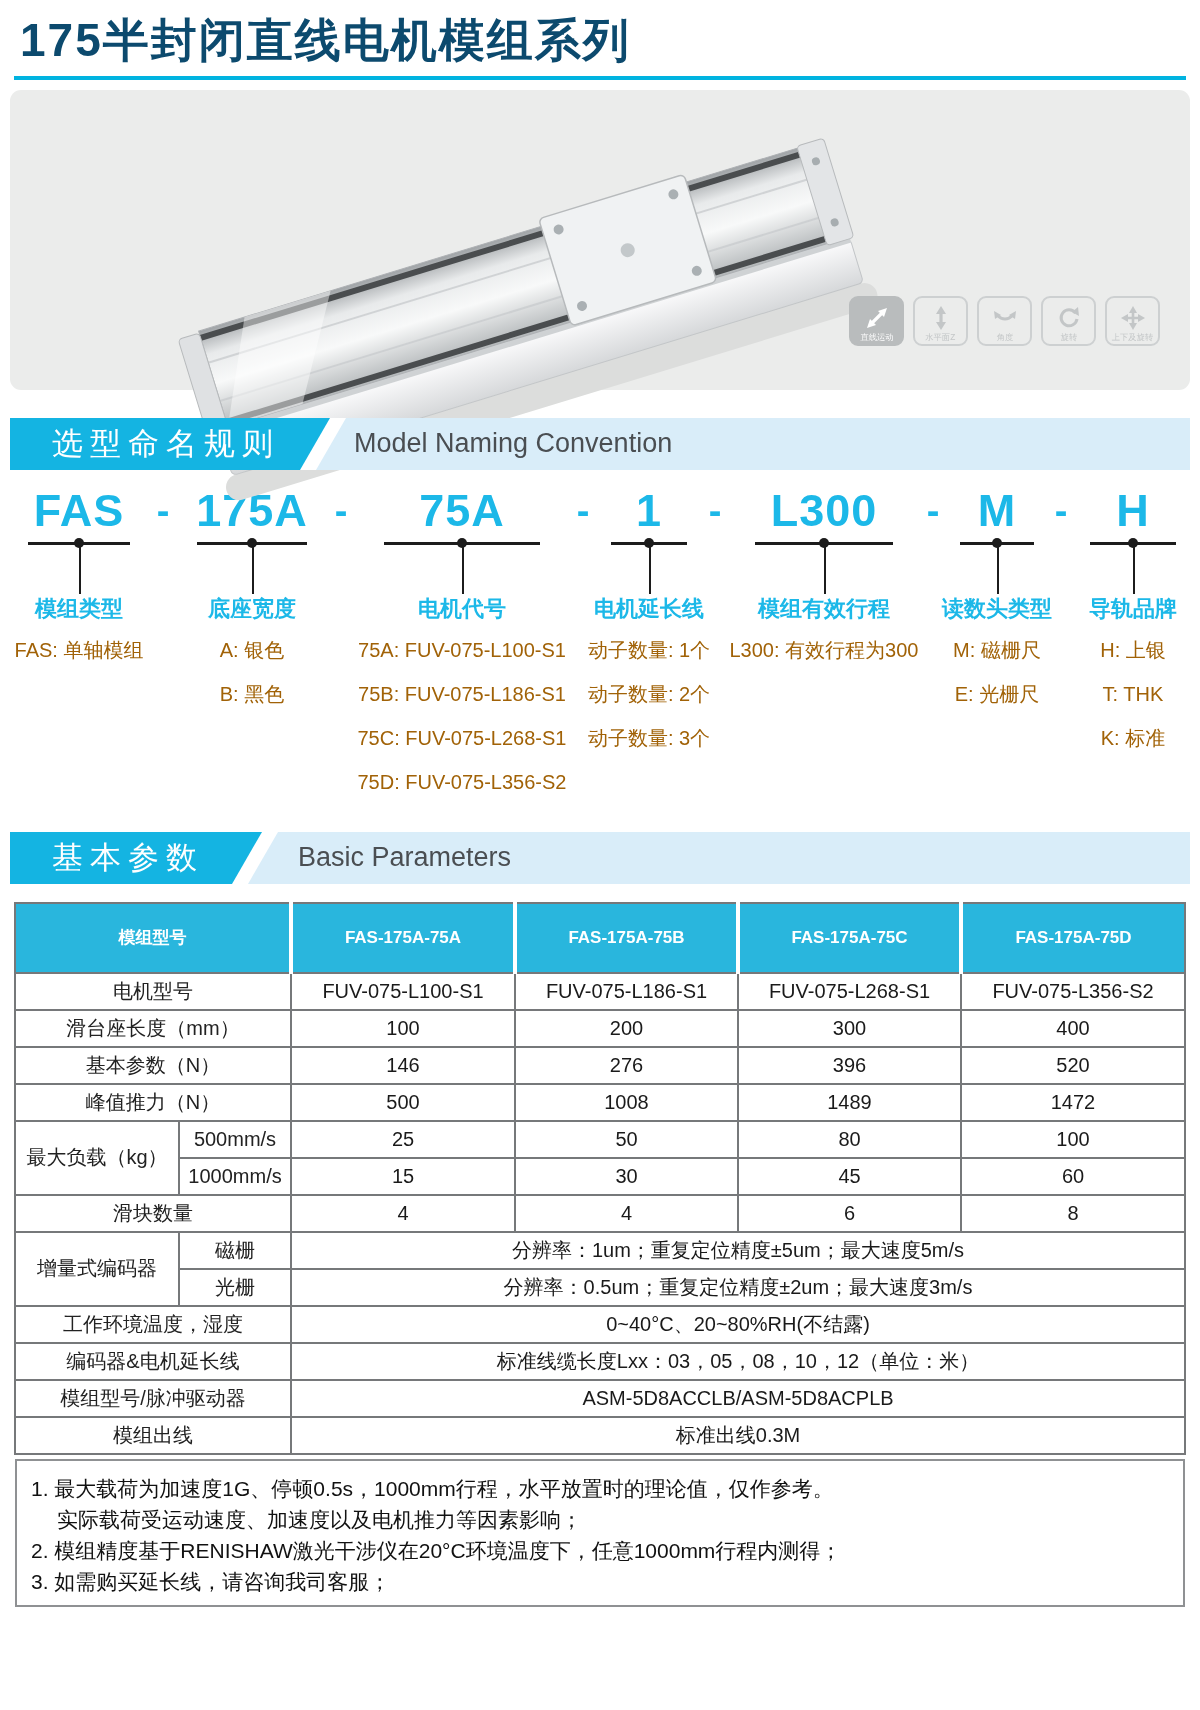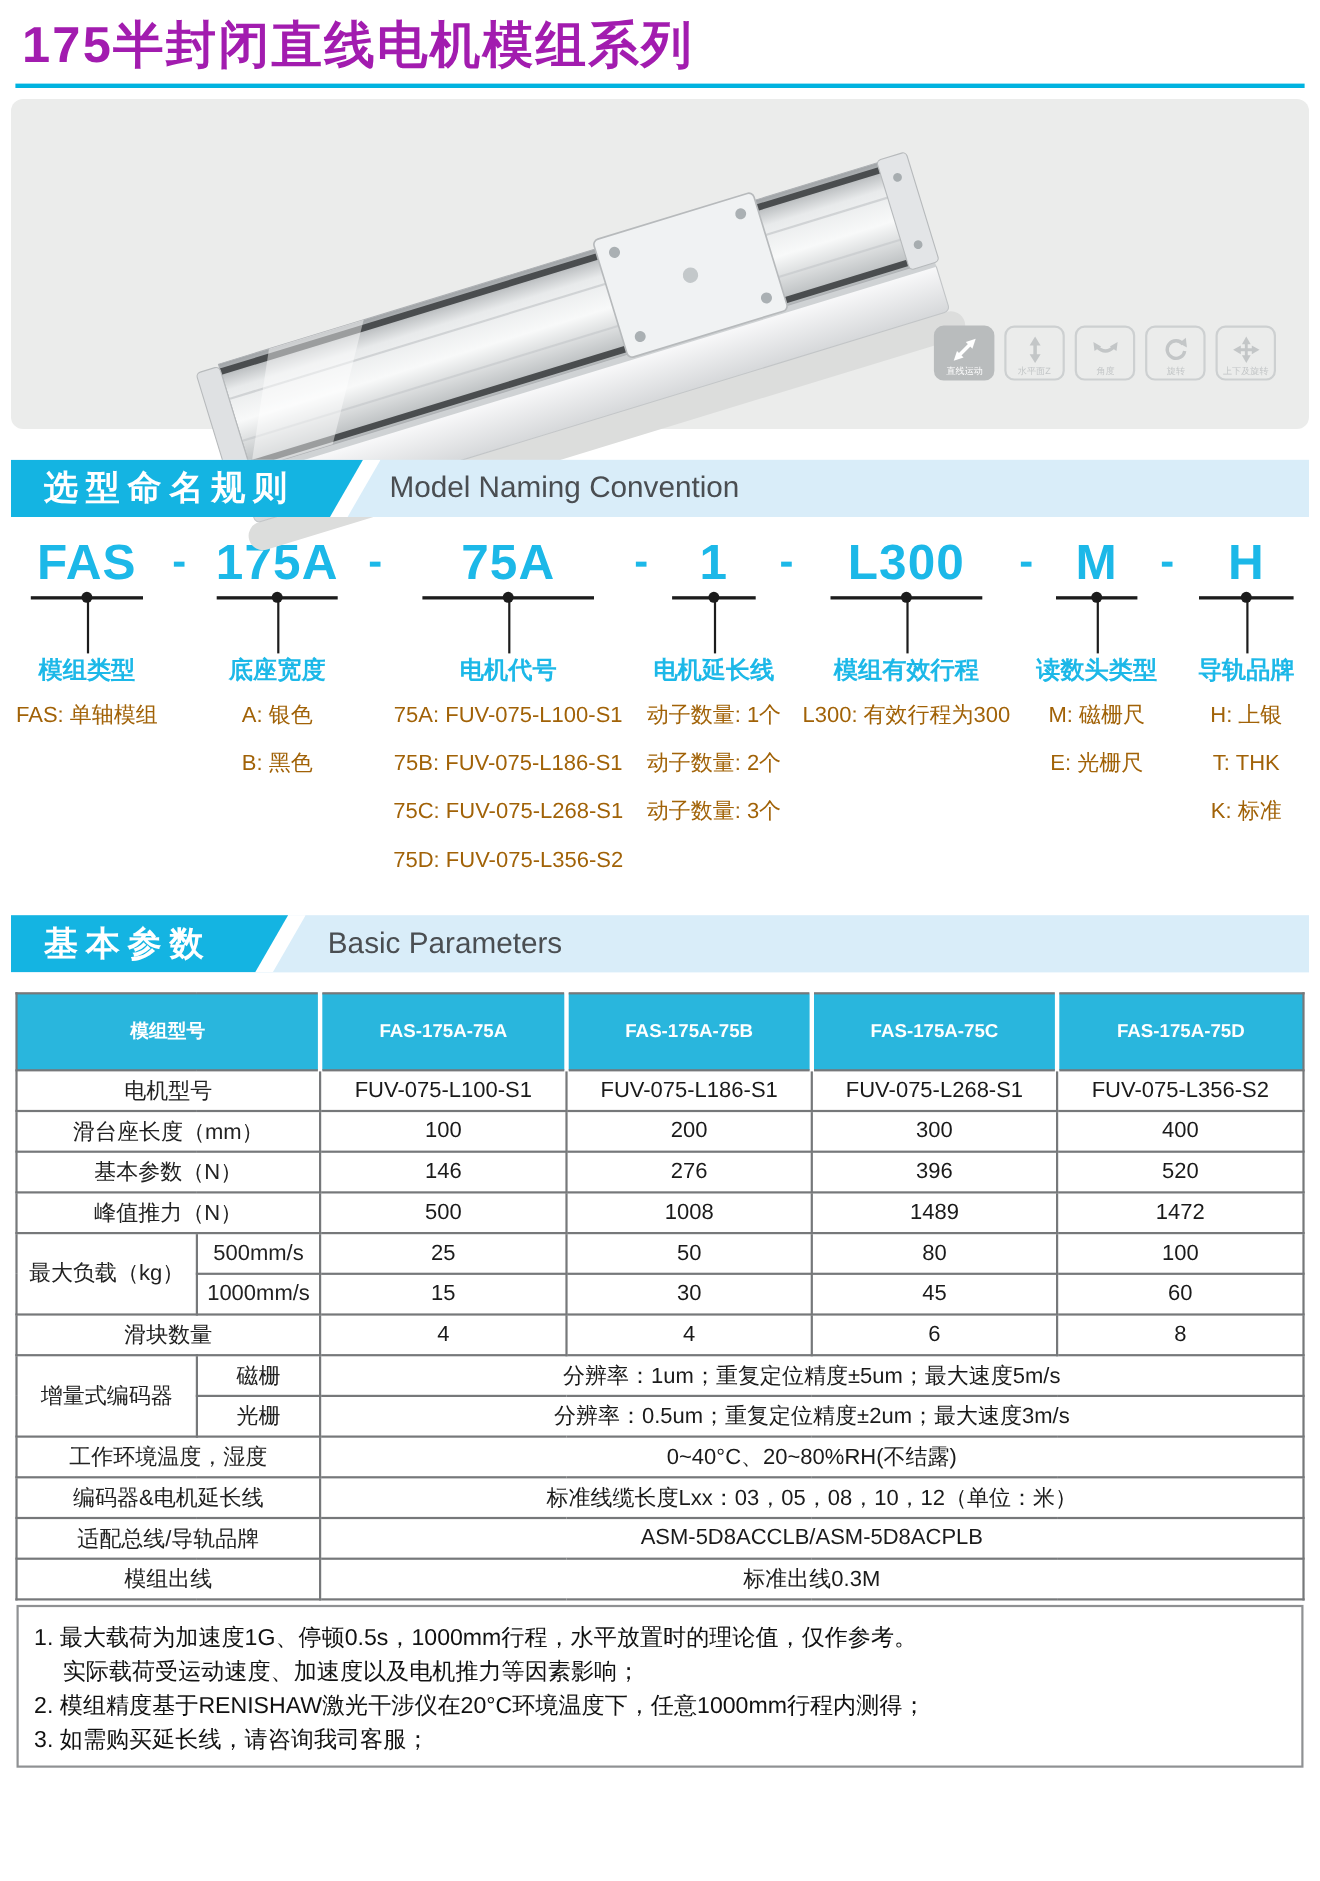--- a/index.html
+++ b/index.html
@@ -5,21 +5,21 @@
   * { margin:0; padding:0; box-sizing:border-box; }
   html,body { background:#fff; }
   body {
     width:1200px; height:1710px; overflow:hidden;
     font-family:"Liberation Sans","DejaVu Sans",sans-serif;
     color:#1a1a1a;
   }
   
   .page-title {
     margin:14px 0 0 20px;
-    font-size:46px; font-weight:bold; color:#a21caf; letter-spacing:2px;
+    font-size:46px; font-weight:bold; color:#0c4a6e; letter-spacing:2px;
     line-height:1.15;
   }
   .title-rule { height:4px; background:#00b3e0; margin:9px 14px 0 14px; }
 
   
   .hero {
     position:relative; margin:10px 10px 0 10px; height:300px; background:#ebeceb;border-radius:11px;
   }
   .hero svg.photo { position:absolute; left:0; top:0; }
   .micon-row {
@@ -35,22 +35,22 @@
   .micon .lbl { font-size:9px; line-height:10px; white-space:nowrap; transform:scale(.92); }
   .micon.active { background:#b9bcbd; border-color:#b9bcbd; color:#fff; }
 
   
   .sec { position:relative; height:52px; margin:28px 10px 0 10px; }
   .sec .band { position:absolute; inset:0; background:#d9edf9; }
   .sec .gapw { position:absolute; left:0; top:0; bottom:0; background:#fff;
                clip-path:polygon(0 0,100% 0,calc(100% - 30px) 100%,0 100%); }
   .sec .cyan { position:absolute; left:0; top:0; bottom:0; background:#14b4e2;
                clip-path:polygon(0 0,100% 0,calc(100% - 30px) 100%,0 100%);
-               display:flex; align-items:center; padding-left:30px;
-               color:#fff; font-size:31px; font-weight:bold; letter-spacing:7px; }
+               display:flex; align-items:center; padding-left:42px;
+               color:#fff; font-size:31px; font-weight:normal; letter-spacing:7px; }
   .sec .en { position:absolute; top:0; bottom:0; display:flex; align-items:center;
              font-size:27px; color:#4a4e52; }
   .sec--naming .gapw { width:336px; } .sec--naming .cyan { width:320px; } .sec--naming .en { left:344px; }
   .sec--params .gapw { width:268px; } .sec--params .cyan { width:252px; } .sec--params .en { left:288px; }
 
   
   .naming { margin:14px 14px 0 14px; display:flex; justify-content:center; }
   .nm-col { flex:none; display:flex; flex-direction:column; align-items:center; }
   .w1{width:142px}.w2{width:152px}.w3{width:216px}.w4{width:106px}.w5{width:192px}.w6{width:102px}.w7{width:118px}
   .nm-code { height:54px; line-height:54px; font-size:45px; font-weight:bold;
@@ -357,21 +357,21 @@
     </tr>
     <tr>
       <td colspan="2" class="lab">工作环境温度，湿度</td>
       <td colspan="4" class="g">0~40°C、20~80%RH(不结露)</td>
     </tr>
     <tr>
       <td colspan="2" class="lab">编码器&amp;电机延长线</td>
       <td colspan="4">标准线缆长度Lxx：03，05，08，10，12（单位：米）</td>
     </tr>
     <tr>
-      <td colspan="2" class="lab">适配总线/导轨品牌</td>
+      <td colspan="2" class="lab">模组型号/脉冲驱动器</td>
       <td colspan="4">ASM-5D8ACCLB/ASM-5D8ACPLB</td>
     </tr>
     <tr>
       <td colspan="2" class="lab">模组出线</td>
       <td colspan="4" class="g">标准出线0.3M</td>
     </tr>
   </tbody>
 </table>
 
 <div class="notes">

